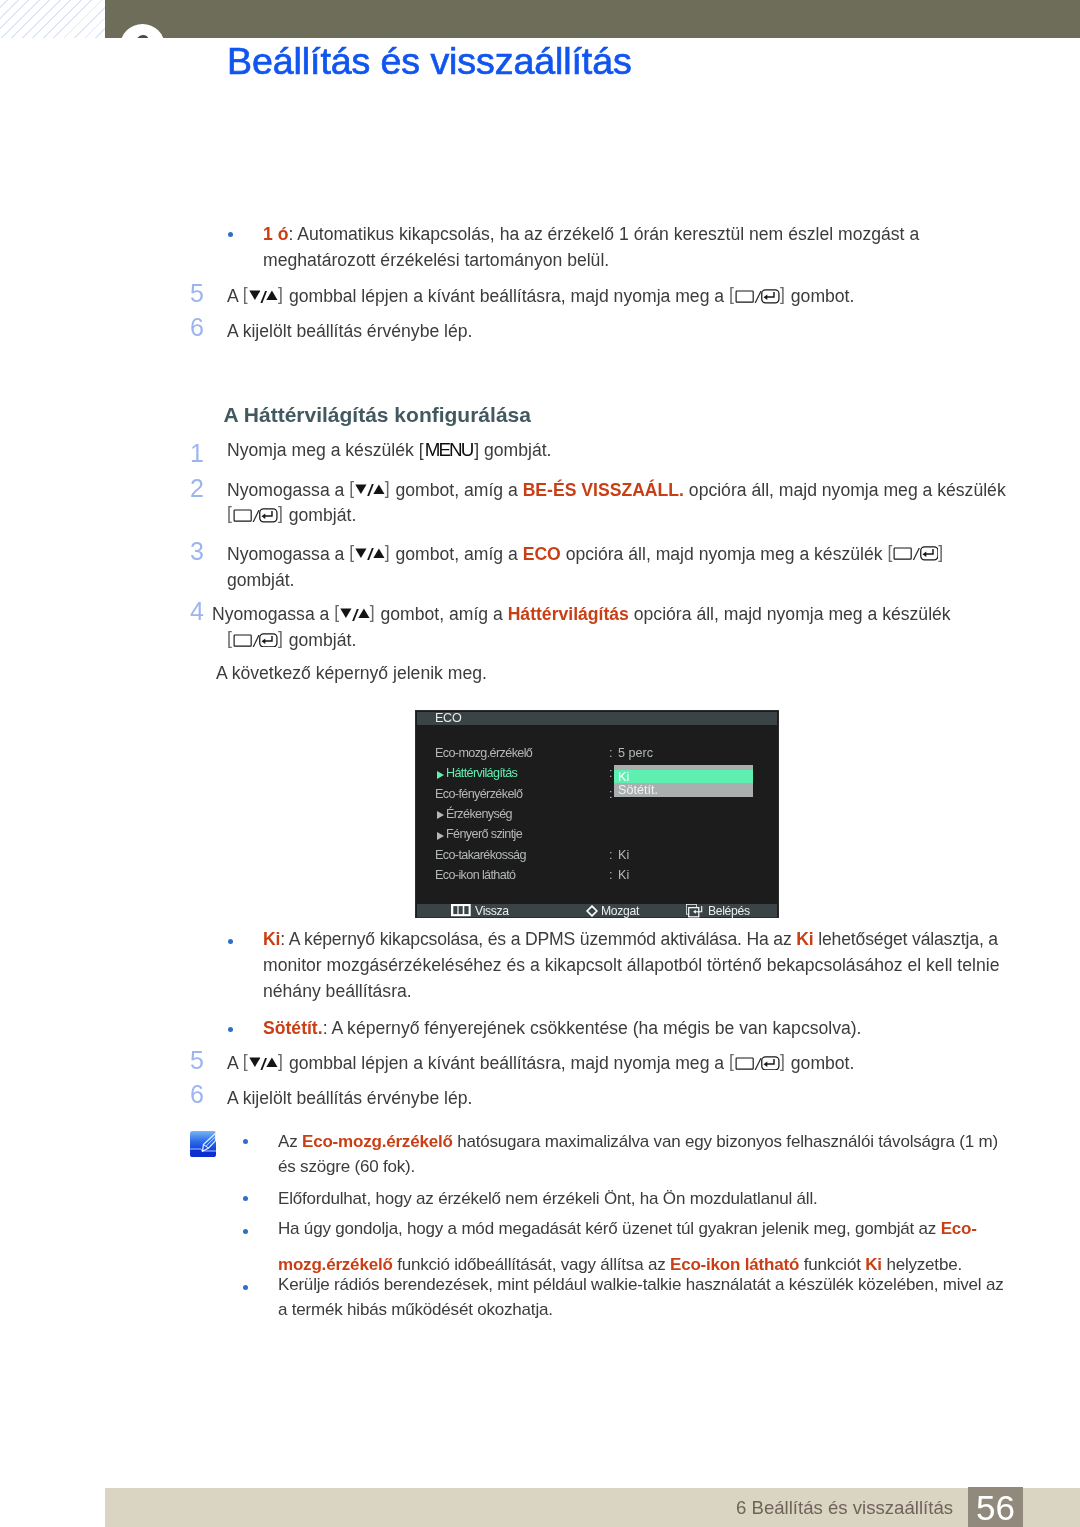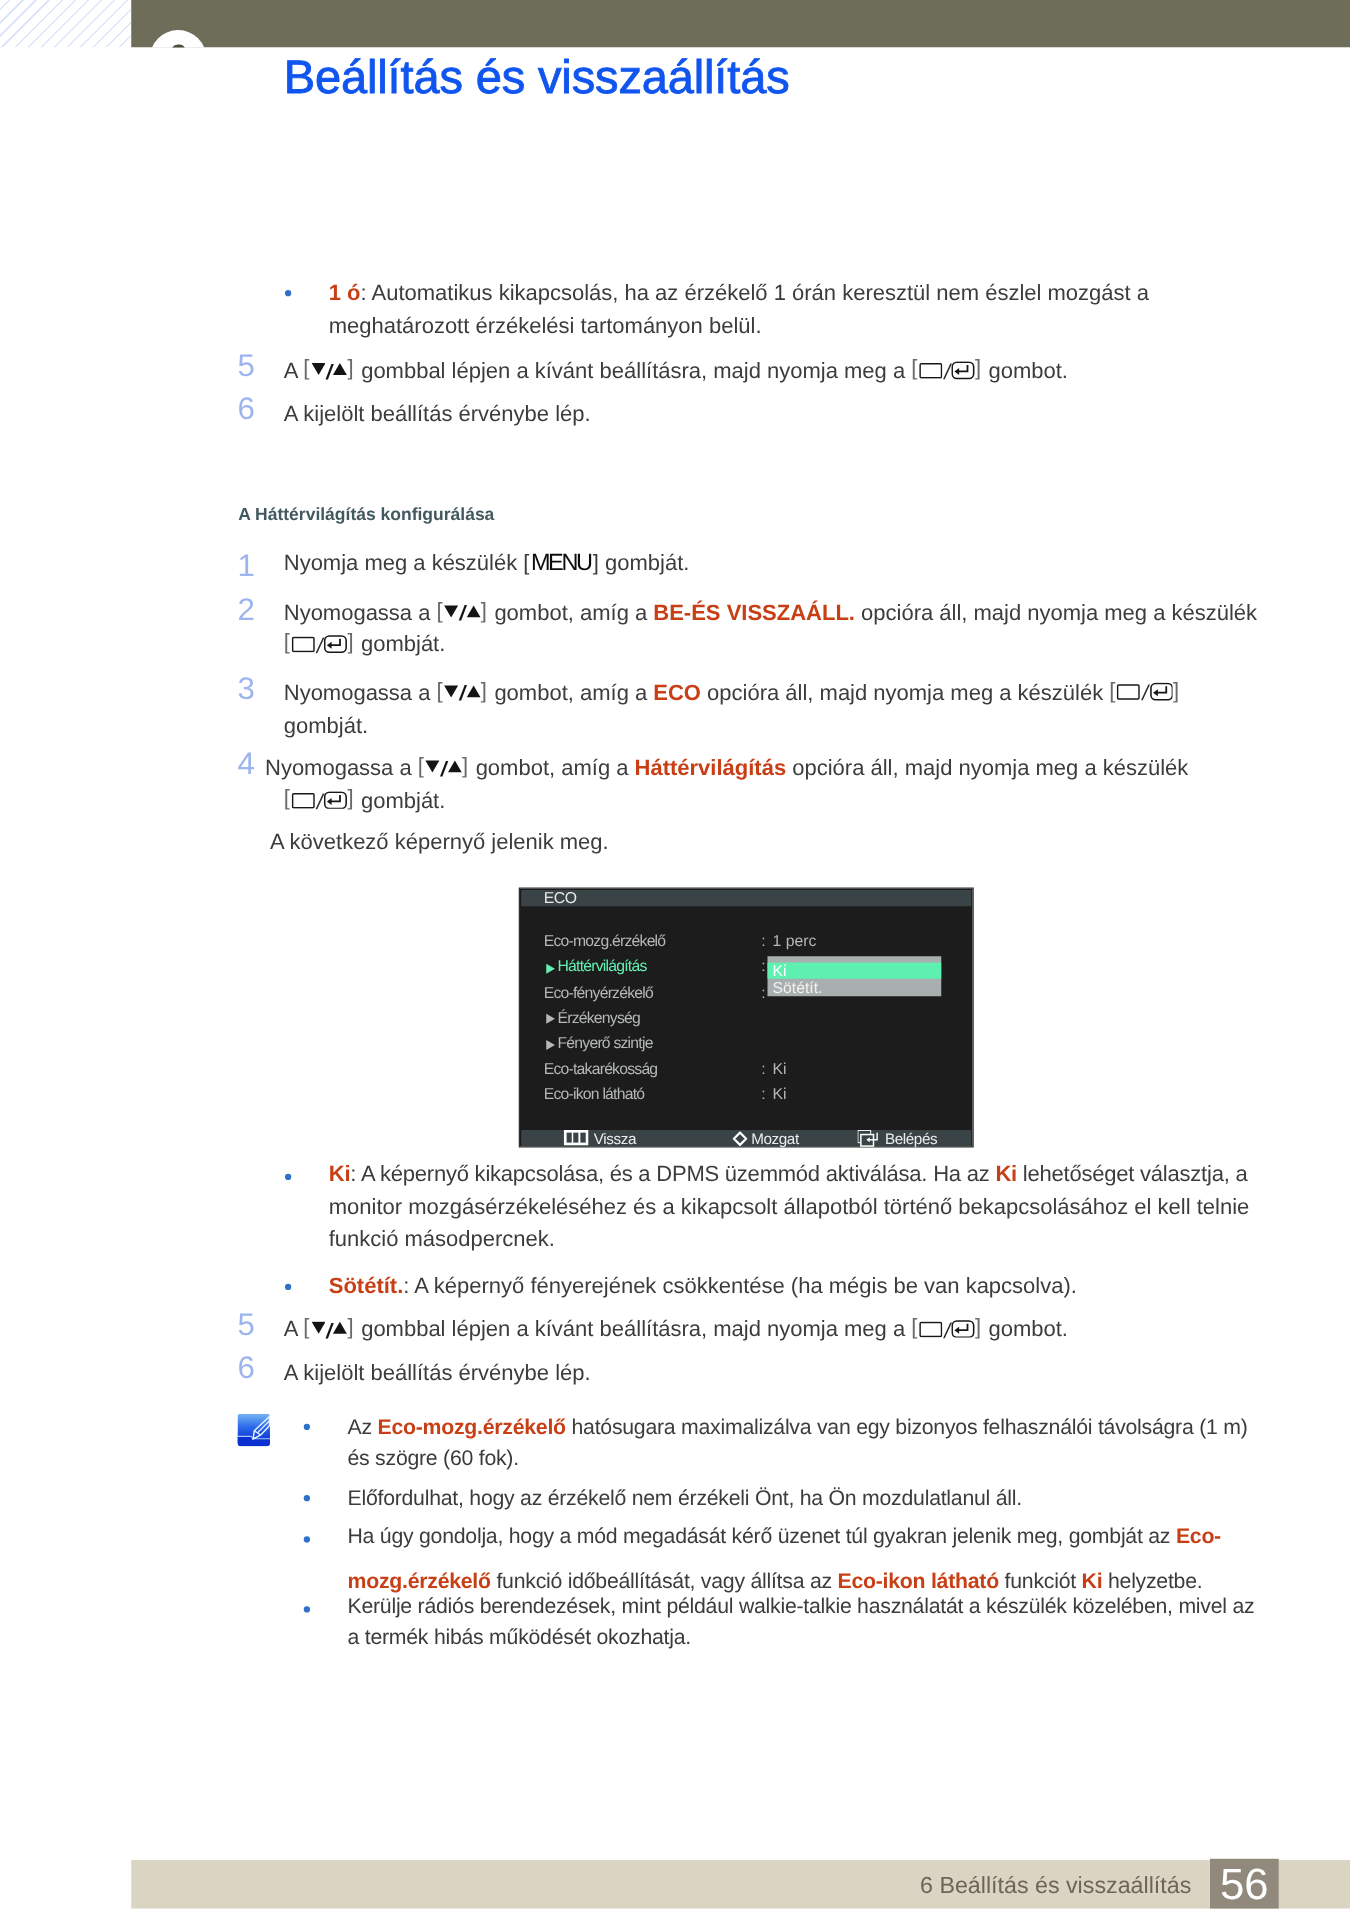--- a/index.html
+++ b/index.html
@@ -24,21 +24,21 @@
   .page-title{position:absolute;left:227px;top:40.4px;font-size:37.6px;color:#1155ef;font-weight:normal;
      letter-spacing:-0.1px;white-space:nowrap;-webkit-text-stroke:0.7px #1155ef;}
 
   
   .ln{position:absolute;font-size:17.6px;color:#3c3c3c;white-space:nowrap;line-height:1;text-align:right;}
   .sm{font-size:17.0px;letter-spacing:-0.195px;}
   .tight{letter-spacing:-0.175px;}
   .stepnum{position:absolute;font-size:25px;color:#9cb5ee;white-space:nowrap;line-height:1;}
   .bullet{position:absolute;width:5px;height:5px;border-radius:50%;background:#2d6fc9;}
   .red{color:#c93f15;font-weight:bold;}
-  .sub{position:absolute;font-size:14px;color:#41595f;font-weight:bold;white-space:nowrap;line-height:1;}
+  .sub{position:absolute;font-size:21px;color:#41595f;font-weight:bold;white-space:nowrap;line-height:1;margin-left:33px;}
   .menukey{font-size:18.8px;color:#0d0d0d;font-weight:normal;letter-spacing:-1.9px;padding:0 1.8px 0 1.2px;}
   .brk{color:#6a6a6a;}
 
   
   .gl{display:inline-block;vertical-align:middle;}
   .gl .brk{letter-spacing:1.1px;position:relative;top:-2.6px;display:inline-block;}
   .slh{font-style:italic;font-size:17px;padding:0 1.1px;color:#2a2a2a;}
   .slh2{font-style:italic;font-weight:bold;font-size:16.5px;padding:0 0.6px;color:#141414;}
   .tri{font-size:13px;color:#151515;letter-spacing:0;}
 
@@ -160,21 +160,21 @@
         <path d="M12.6 10.9 L5.0 16.4 L12.6 21.9 Z" fill="#171717"></path>
       </svg><span class="brk">]</span></span><span> gombját.</span></div>
 <div class="ln" style="left:216px;top:664.9px">A következő képernyő jelenik meg.</div>
 
 <div id="osd">
   <div class="titlebar"></div>
   <div class="ttl" style="top:1px">ECO</div>
 
   <div class="row" style="left:19px;top:36px">Eco-mozg.érzékelő</div>
   <div class="colon" style="left:193px;top:36px">:</div>
-  <div class="val" style="left:202px;top:36px">1 perc</div>
+  <div class="val" style="left:202px;top:36px">5 perc</div>
 
   <div class="tri on" style="left:21px;top:59.5px"></div>
   <div class="row rowhl" style="left:30px;top:56px">Háttérvilágítás</div>
   <div class="colon" style="left:193px;top:56px">:</div>
 
   <div class="row" style="left:19px;top:76.5px">Eco-fényérzékelő</div>
   <div class="colon" style="left:193px;top:76.5px">:</div>
 
   <div class="tri" style="left:21px;top:100px"></div>
   <div class="row" style="left:30px;top:96.5px">Érzékenység</div>
@@ -212,21 +212,21 @@
     <rect x="5.4" y="7.3" width="20.2" height="18.4" fill="#3a4446" stroke="#ffffff" stroke-width="2.4"></rect>
     <path d="M31.4 4.2 L31.4 15.6 L19.0 15.6" fill="none" stroke="#ffffff" stroke-width="2.2"></path>
     <path d="M19.6 11.6 L14.2 15.6 L19.6 19.6 Z" fill="#ffffff"></path>
   </svg>
   <div class="fitem" style="left:292px;top:194.2px">Belépés</div>
 </div>
 
 <div class="bullet" style="left:228.0px;top:938.5px"></div>
 <div class="ln tight" style="left:263px;top:931px"><b class="red">Ki</b><span>: A képernyő kikapcsolása, és a DPMS üzemmód aktiválása. Ha az </span><b class="red">Ki</b><span> lehetőséget választja, a</span></div>
 <div class="ln" style="left:263px;top:957.1px">monitor mozgásérzékeléséhez és a kikapcsolt állapotból történő bekapcsolásához el kell telnie</div>
-<div class="ln" style="left:263px;top:983.1px">funkció másodpercnek.</div>
+<div class="ln" style="left:263px;top:983.1px">néhány beállításra.</div>
 
 <div class="bullet" style="left:228.0px;top:1026.9px"></div>
 <div class="ln" style="left:263px;top:1019.8px"><b class="red">Sötétít.</b><span>: A képernyő fényerejének csökkentése (ha mégis be van kapcsolva).</span></div>
 
 <div class="stepnum" style="left:190px;top:1048.1px">5</div>
 <div class="ln" style="left:227px;top:1055.2px"><span>A </span><span class="gl"><span class="brk">[</span><svg class="gsvg" width="11.8" height="10.4" viewBox="0 0 23.6 21.2" fill="#141414" style="vertical-align:0.4px;position:relative;top:-1.8px">
         <path d="M0.4 0.8 L23.2 0.8 L11.8 20.4 Z"></path>
       </svg><span class="slh2">/</span><svg class="gsvg" width="11.8" height="10.4" viewBox="0 0 23.6 21.2" fill="#141414" style="vertical-align:0.4px;position:relative;top:-1.8px">
         <path d="M11.8 0.8 L23.2 20.4 L0.4 20.4 Z"></path>
       </svg><span class="brk">]</span></span><span> gombbal lépjen a kívánt beállításra, majd nyomja meg a </span><span class="gl"><span class="brk">[</span><svg class="gsvg" width="19.3" height="13.2" viewBox="0 0 38.6 26.4" style="vertical-align:-0.3px">

